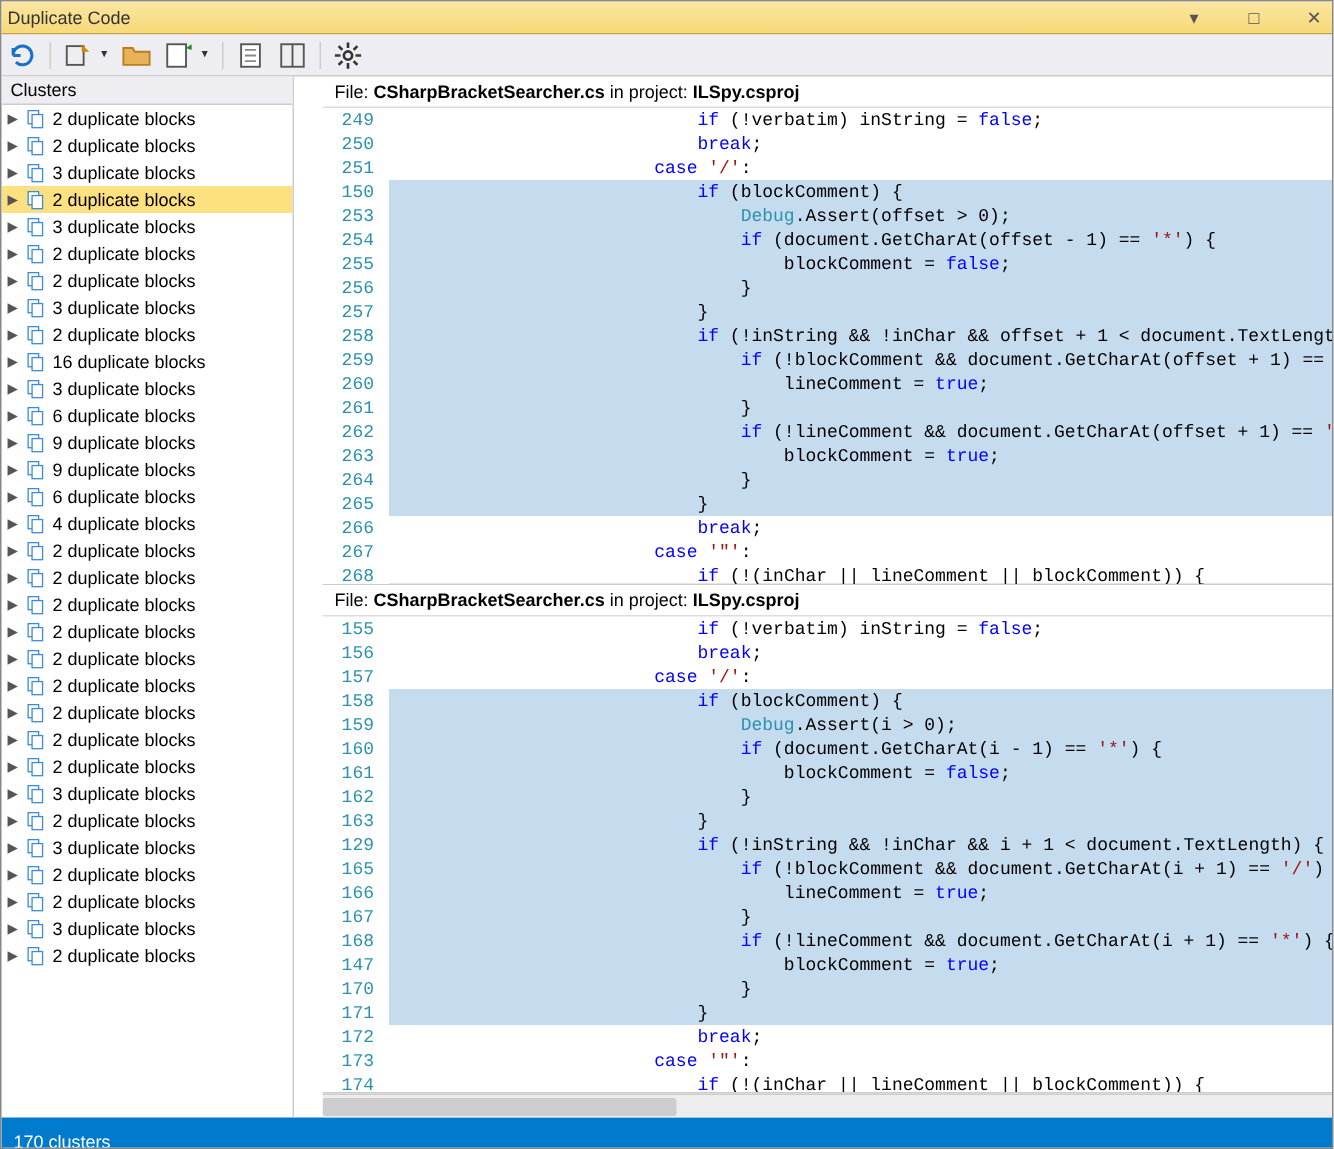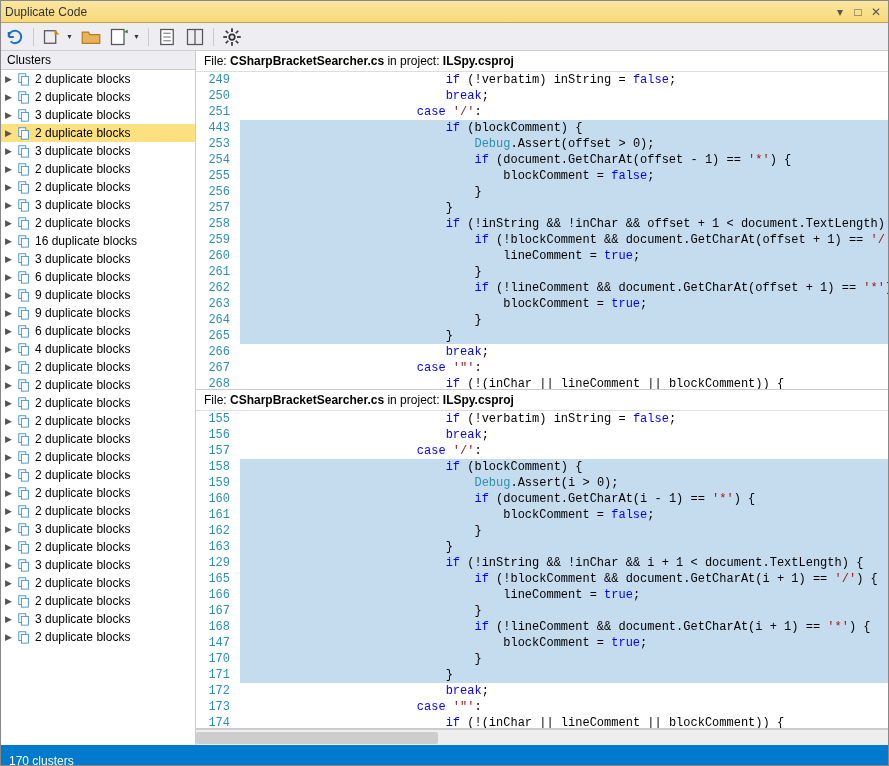--- a/index.html
+++ b/index.html
@@ -1,24 +1,24 @@
 <!DOCTYPE html>
 <html><head>
 <meta charset="utf-8">
 <style>
 * { margin: 0; padding: 0; box-sizing: border-box; }
 body { font-family: "Segoe UI", Tahoma, sans-serif; font-size: 12px; background: #fff; width: 889px; height: 766px; overflow: hidden; border: 1px solid #888; }
-.titlebar { background: linear-gradient(#fbe6a2, #f7d978); height: 22px; display: flex; align-items: center; padding: 0 4px; border-bottom: 1px solid #c0a050; }
+.titlebar { background: linear-gradient(#fbe6a2, #f7d978); height: 22px; display: flex; align-items: center; padding: 0 4px; border-bottom: 1px solid #c0a050; gap: 22px; }
 .titlebar-text { flex: 1; font-size: 12px; color: #333; }
 .titlebar-ctl { width: 16px; height: 14px; margin-left: 2px; display: flex; align-items: center; justify-content: center; color: #555; cursor: pointer; }
 .toolbar { height: 28px; background: #eeeef2; border-bottom: 1px solid #ccc; display: flex; align-items: center; padding: 0 4px; gap: 8px; }
 .tool-btn { width: 20px; height: 20px; display: flex; align-items: center; justify-content: center; cursor: pointer; color: #333; }
 .tool-sep { width: 1px; height: 18px; background: #ccc; }
 .dropdown-arrow { font-size: 7px; margin-left: -4px; color: #333; }
-.content { display: flex; height: calc(100% - 22px - 28px - 20px); }
+.content { display: flex; height: calc(100% - 22px - 28px - 20px); gap: 19px; }
 .sidebar { width: 195px; border-right: 1px solid #ccc; display: flex; flex-direction: column; }
 .sidebar-header { background: #eeeef2; padding: 2px 6px; border-bottom: 1px solid #ccc; font-size: 12px; }
 .cluster-list { flex: 1; overflow-y: auto; overflow-x: hidden; }
 .cluster-item { display: flex; align-items: center; padding: 2px 4px; cursor: pointer; white-space: nowrap; }
 .cluster-item.selected { background: #fde07f; }
 .expand-tri { width: 10px; color: #555; font-size: 9px; margin-right: 2px; }
 .cluster-icon { width: 14px; height: 14px; margin-right: 4px; }
 .cluster-icon svg { width: 14px; height: 14px; }
 .statusbar { height: 20px; background: #007acc; color: #fff; display: flex; align-items: center; padding: 16px 8px; font-size: 12px; }
 .editor-area { flex: 1; display: flex; flex-direction: column; overflow: hidden; }
@@ -371,21 +371,21 @@
         </div>
       </div>
   </div>
   <div class="editor-area">
     <div class="editor-pane">
       <div class="editor-header">File: <b>CSharpBracketSearcher.cs</b> in project: <b>ILSpy.csproj</b></div>
       <div class="code-body" id="code0">
           <div class="code-line"><span class="gutter">249</span><span class="code-text">                            <span class="kw">if</span> (!verbatim) inString = <span class="kw">false</span>;</span></div>
           <div class="code-line"><span class="gutter">250</span><span class="code-text">                            <span class="kw">break</span>;</span></div>
           <div class="code-line"><span class="gutter">251</span><span class="code-text">                        <span class="kw">case</span> <span class="str">'/'</span>:</span></div>
-          <div class="code-line"><span class="gutter">443</span><span class="code-text hl">                            <span class="kw">if</span> (blockComment) {</span></div>
+          <div class="code-line"><span class="gutter">150</span><span class="code-text hl">                            <span class="kw">if</span> (blockComment) {</span></div>
           <div class="code-line"><span class="gutter">253</span><span class="code-text hl">                                <span class="type">Debug</span>.Assert(offset &gt; <span class="num">0</span>);</span></div>
           <div class="code-line"><span class="gutter">254</span><span class="code-text hl">                                <span class="kw">if</span> (document.GetCharAt(offset - <span class="num">1</span>) == <span class="str">'*'</span>) {</span></div>
           <div class="code-line"><span class="gutter">255</span><span class="code-text hl">                                    blockComment = <span class="kw">false</span>;</span></div>
           <div class="code-line"><span class="gutter">256</span><span class="code-text hl">                                }</span></div>
           <div class="code-line"><span class="gutter">257</span><span class="code-text hl">                            }</span></div>
           <div class="code-line"><span class="gutter">258</span><span class="code-text hl">                            <span class="kw">if</span> (!inString &amp;&amp; !inChar &amp;&amp; offset + <span class="num">1</span> &lt; document.TextLength) {</span></div>
           <div class="code-line"><span class="gutter">259</span><span class="code-text hl">                                <span class="kw">if</span> (!blockComment &amp;&amp; document.GetCharAt(offset + <span class="num">1</span>) == <span class="str">'/'</span>) {</span></div>
           <div class="code-line"><span class="gutter">260</span><span class="code-text hl">                                    lineComment = <span class="kw">true</span>;</span></div>
           <div class="code-line"><span class="gutter">261</span><span class="code-text hl">                                }</span></div>
           <div class="code-line"><span class="gutter">262</span><span class="code-text hl">                                <span class="kw">if</span> (!lineComment &amp;&amp; document.GetCharAt(offset + <span class="num">1</span>) == <span class="str">'*'</span>) {</span></div>

